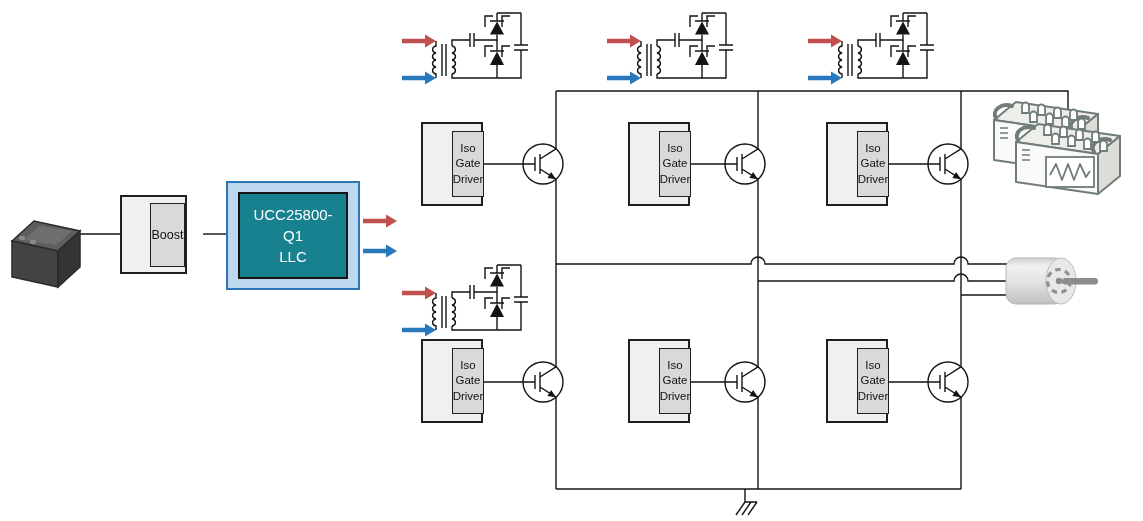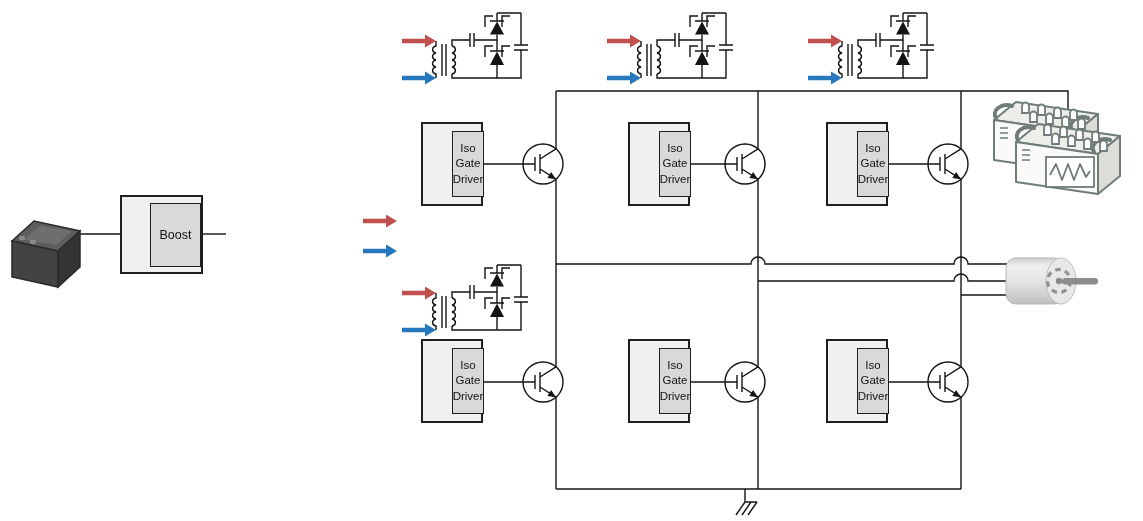--- a/index.html
+++ b/index.html
@@ -16,21 +16,21 @@
   .pk-face{fill:#EDEDE9;stroke:var(--c-pack-line,#6F7C78);stroke-width:2;stroke-linejoin:round;}
   .pk-front{fill:#FAFAF8;stroke:var(--c-pack-line,#6F7C78);stroke-width:2;stroke-linejoin:round;}
   .pk-side{fill:#DDDDD8;stroke:var(--c-pack-line,#6F7C78);stroke-width:2;stroke-linejoin:round;}
   .pk-stud{fill:#fff;stroke:var(--c-pack-line,#6F7C78);stroke-width:1.8;}
   .pk-handle{fill:none;stroke:var(--c-pack-line,#6F7C78);stroke-width:4;stroke-linecap:round;}
   .pk-line{stroke:var(--c-pack-line,#6F7C78);stroke-width:1.6;fill:none;}
   .pk-panel{fill:#fff;stroke:var(--c-pack-line,#6F7C78);stroke-width:1.8;}
   .pk-zig{fill:none;stroke:var(--c-pack-line,#6F7C78);stroke-width:1.8;stroke-linejoin:round;}
   
   .obox{position:absolute;box-sizing:border-box;display:flex;align-items:center;justify-content:center;}
-  .boost{left:120px;top:195px;width:83px;height:79px;background:var(--c-box-outer,#F0F0F0);
+  .boost{left:120px;top:195px;width:67px;height:79px;background:var(--c-box-outer,#F0F0F0);
          border:2px solid var(--c-box-border,#1F1F1F);padding-left:28px;}
   .boost-in{width:67px;height:64px;background:var(--c-box-inner,#D9D9D9);
          border:1.6px solid var(--c-box-border,#1F1F1F);box-sizing:border-box;
          display:flex;align-items:center;justify-content:center;font-size:12.5px;color:#111;}
   .llc{left:226px;top:181px;width:134px;height:109px;background:var(--c-llc-outer,#BDD7EE);
        border:2px solid var(--c-llc-border,#2E75B6);}
   .llc-in{width:110px;height:87px;background:var(--c-teal,#17818F);
        border:2px solid #141414;box-sizing:border-box;display:flex;flex-direction:column;
        align-items:center;justify-content:center;color:#fff;font-size:15px;line-height:21px;text-align:center;}
   .drv{position:absolute;width:62px;height:84px;background:var(--c-box-outer,#F0F0F0);
@@ -149,20 +149,27 @@
       <rect x="1062" y="278" width="36" height="6.5" rx="3" fill="#8C8C8C"></rect>
       <circle cx="1059" cy="281" r="11.5" fill="none" stroke="#909090" stroke-width="3.2" stroke-dasharray="5.5 4.5"></circle>
       <circle cx="1059" cy="281" r="3.2" fill="#8A8A8A"></circle>
     </g>
   </svg>
 
   <div class="obox boost">
     <div class="boost-in">Boost</div>
   </div>
 
+  <div class="obox llc">
+    <div class="llc-in">
+      <span>UCC25800-</span>
+      <span>Q1</span>
+      <span>LLC</span>
+    </div>
+  </div>
 
   <div class="drv" style="left:421px;top:122px">
     <div class="drv-in">
       <span>Iso</span>
       <span>Gate</span>
       <span>Driver</span>
     </div>
   </div>
   <div class="drv" style="left:628px;top:122px">
     <div class="drv-in">

